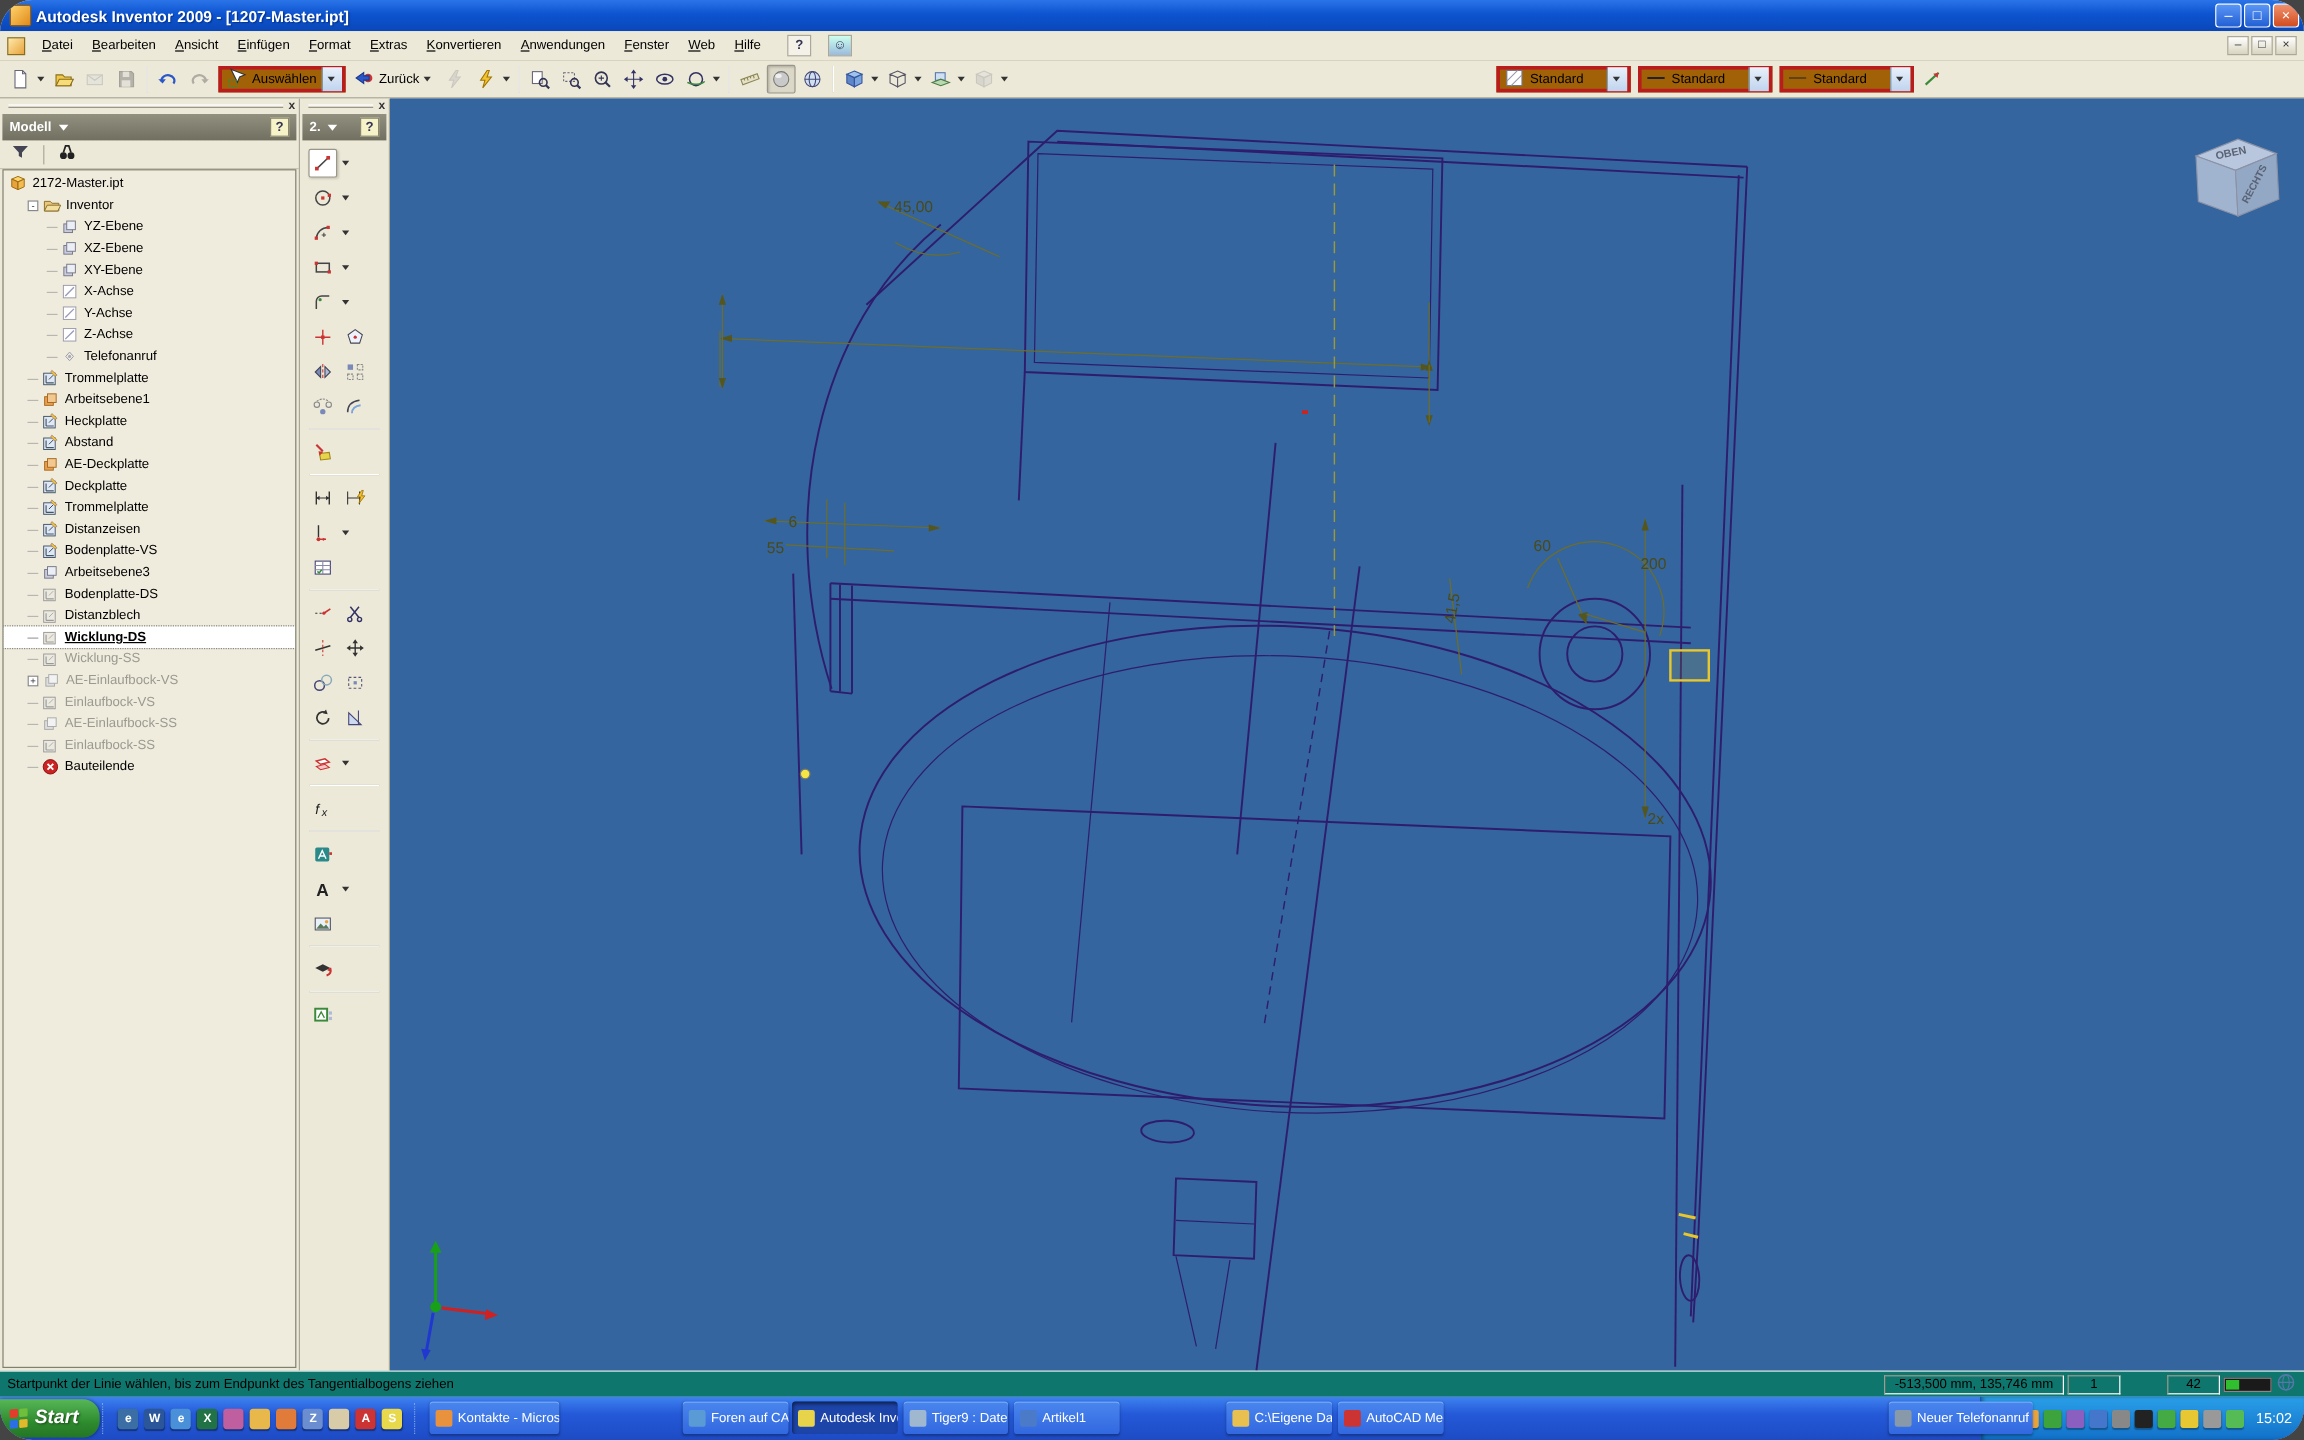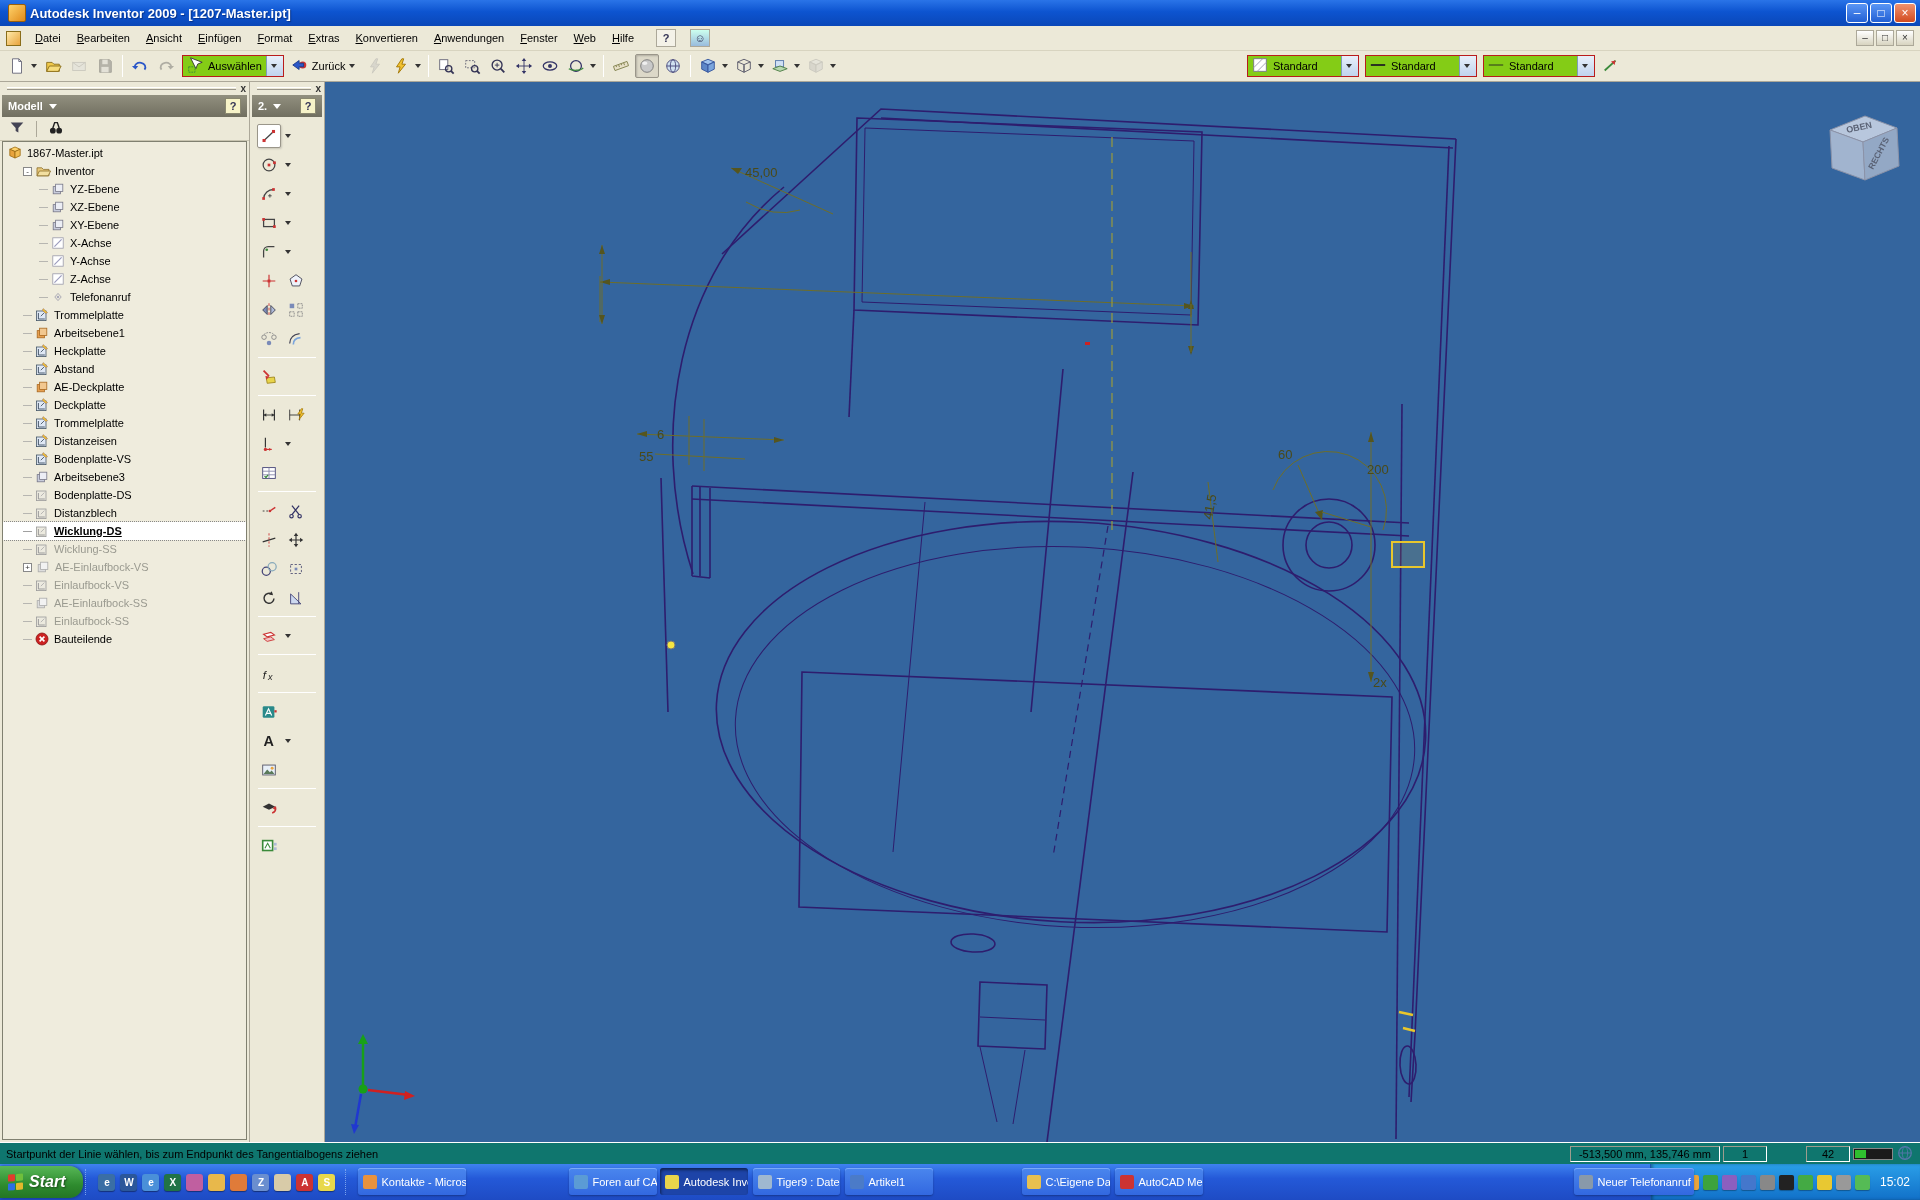--- a/index.html
+++ b/index.html
@@ -1,17 +1,17 @@
 <!DOCTYPE html>
 <html><head>
 <meta charset="utf-8">
 <style>
   html,body{margin:0;padding:0;background:#444;}
   *{box-sizing:border-box;font-family:"Liberation Sans",sans-serif;}
-  .screen{position:relative;width:1920px;height:1200px;background:#ECE9D8;overflow:hidden;font-size:11px;color:#000;}
+  .screen{position:relative;width:1920px;height:1200px;background:#ECE9D8;overflow:hidden;font-size:11px;color:#000;border-radius:27px;}
   
   .titlebar{height:26px;background:linear-gradient(#2a74e8,#0d54d0 45%,#0a47b8);display:flex;align-items:center;padding:0 4px;color:#fff;}
   .titlebar .appicon{width:18px;height:18px;margin:0 4px;border-radius:2px;background:linear-gradient(135deg,#ffd36b,#e08a1a);border:1px solid #9a5f0a;}
   .titlebar .ttext{font-size:13px;font-weight:bold;text-shadow:1px 1px 1px #05328a;flex:1;}
   .winbtn{width:22px;height:20px;margin-left:2px;border-radius:3px;border:1px solid #fff;color:#fff;font-size:12px;line-height:18px;text-align:center;background:linear-gradient(#5a96f5,#2260d4);}
   .winbtn.close{background:linear-gradient(#f0926f,#d24b1f);}
   
   .menubar{height:25px;background:#ECE9D8;border-bottom:1px solid #d8d4c0;display:flex;align-items:center;padding:0 2px;}
   .menubar .docicon{width:15px;height:15px;margin:0 6px 0 4px;background:linear-gradient(135deg,#ffe9a8,#e8a33d);border:1px solid #8a6d1a;}
   .menu-item{padding:4px 8px;}
@@ -20,21 +20,21 @@
   .mdi{margin-left:auto;display:flex;gap:2px;padding-right:4px;}
   .mdibtn{width:18px;height:16px;border:1px solid #aca899;background:linear-gradient(#fff,#d8d4c0);text-align:center;font-size:10px;line-height:14px;color:#333;}
   
   .toolbar{position:relative;height:31px;background:#ECE9D8;border-bottom:1px solid #aca899;display:flex;align-items:center;padding:0 4px;}
   .tbtn{width:24px;height:24px;margin:0 1px;border:1px solid transparent;border-radius:2px;display:inline-flex;align-items:center;justify-content:center;}
   .tbtn.pressed{border:1px solid #9a968a;background:#dcd8c8;box-shadow:inset 1px 1px 2px rgba(0,0,0,.2);}
   .tbtn.grey svg{opacity:.4;filter:grayscale(1);}
   .tbtn svg,.pbtn svg,.gi svg{width:18px;height:18px;}
   .caret{width:0;height:0;border-left:3px solid transparent;border-right:3px solid transparent;border-top:4px solid #333;margin:0 3px 0 1px;align-self:center;}
   .tsep{width:1px;height:22px;background:#aca899;margin:0 4px;border-right:1px solid #fff;}
-  .combo{height:22px;background:#84cc16;border:1px solid #b91c1c;display:inline-flex;align-items:center;margin:0 3px;padding-left:3px;}
+  .combo{height:22px;background:#a16207;border:3px solid #b91c1c;display:inline-flex;align-items:center;margin:0 3px;padding-left:3px;}
   .combo .cbtext{padding:0 4px;min-width:56px;}
   .combo .cbarrow{width:17px;height:20px;background:linear-gradient(#e8f0fa,#c0d4ee);border-left:1px solid #7f9db9;display:flex;align-items:center;justify-content:center;}
   .backbtn{display:inline-flex;align-items:center;height:24px;padding:0 3px;border:1px solid transparent;border-radius:2px;}
   .rightcluster{position:absolute;left:1244px;top:3px;display:flex;align-items:center;}
   
   .main{display:flex;height:1060px;}
   .panel{background:#ECE9D8;border-right:1px solid #aca899;}
   .grabrow{height:13px;display:flex;align-items:center;padding:0 3px;}
   .grabline{flex:1;height:3px;border-top:1px solid #fff;border-bottom:1px solid #9a968a;margin:0 4px;}
   .pclose{font-size:10px;line-height:9px;color:#333;font-weight:bold;}
@@ -344,21 +344,21 @@
               <path d="M6.5 10l2-6h3l2 6" fill="none" stroke="#222" stroke-width="1.6"></path>
             </svg></span>
       </div>
       <div class="tree" id="tree">
           <div class="trow" style="padding-left: 4px;">
             <span class="ticon"><svg viewBox="0 0 20 20">
                 <path d="M10 2.5l6.5 2.8-6.5 2.8-6.5-2.8z" fill="#ffd36b" stroke="#9a6a10"></path>
                 <path d="M3.5 5.3v8l6.5 3v-8z" fill="#e8a33d" stroke="#9a6a10"></path>
                 <path d="M16.5 5.3v8l-6.5 3v-8z" fill="#f2bc52" stroke="#9a6a10"></path>
               </svg></span>
-            <span>1867-Master.ipt</span>
+            <span>2172-Master.ipt</span>
           </div>
           <div class="trow" style="padding-left: 20px;">
             <span class="exp">-</span>
             <span class="ticon"><svg viewBox="0 0 20 20">
                 <path d="M2.5 6h6l2 2h7v8h-15z" fill="#e8c87a" stroke="#8a6d2a"></path>
                 <path d="M2.5 16l3-6h14l-3 6z" fill="#f2dfa0" stroke="#8a6d2a"></path>
               </svg></span>
             <span>Inventor</span>
           </div>
           <div class="trow" style="padding-left: 36px;">

